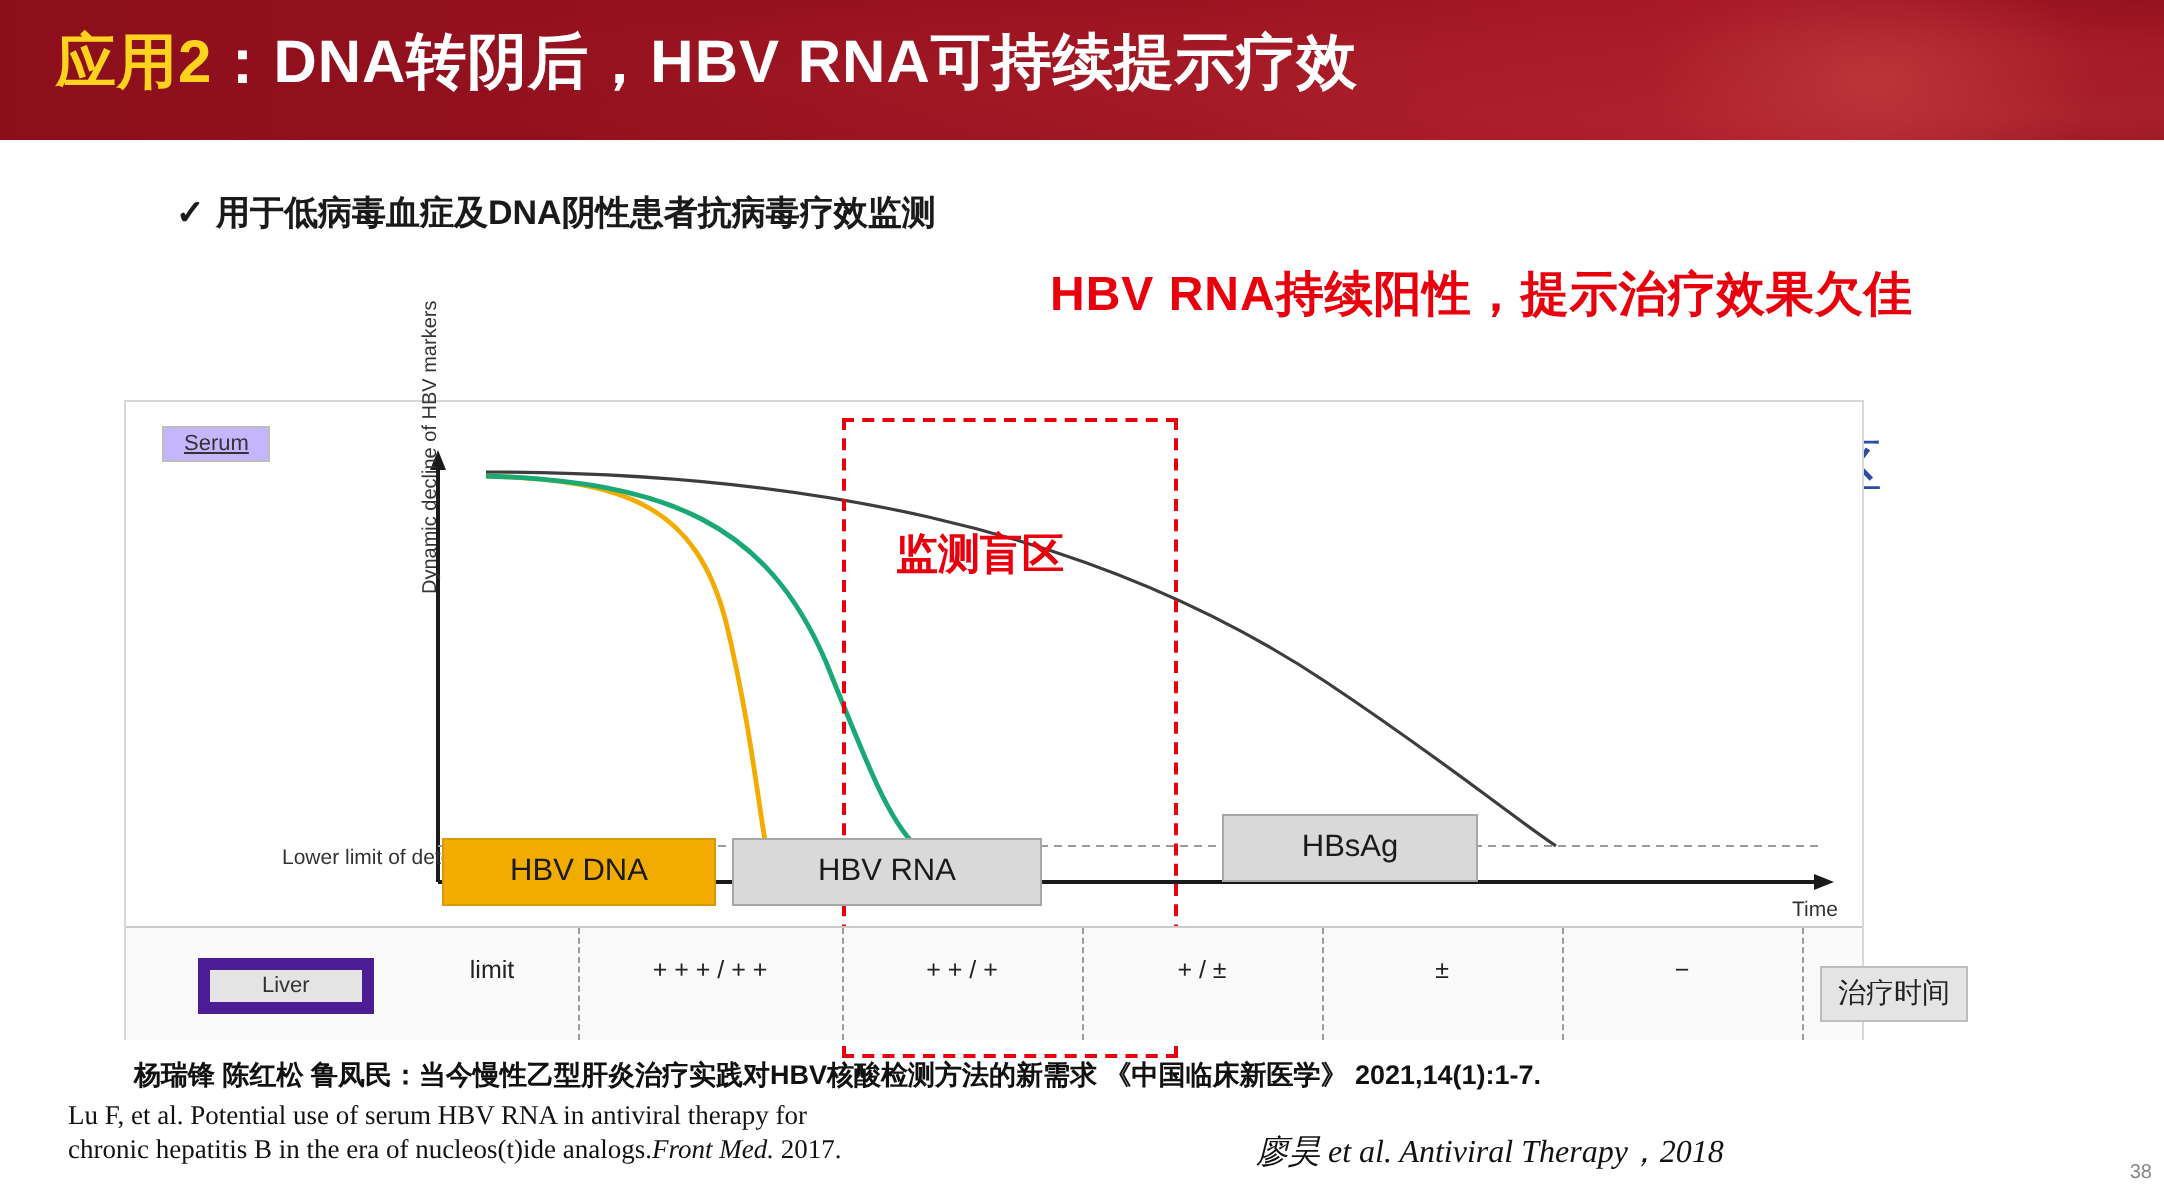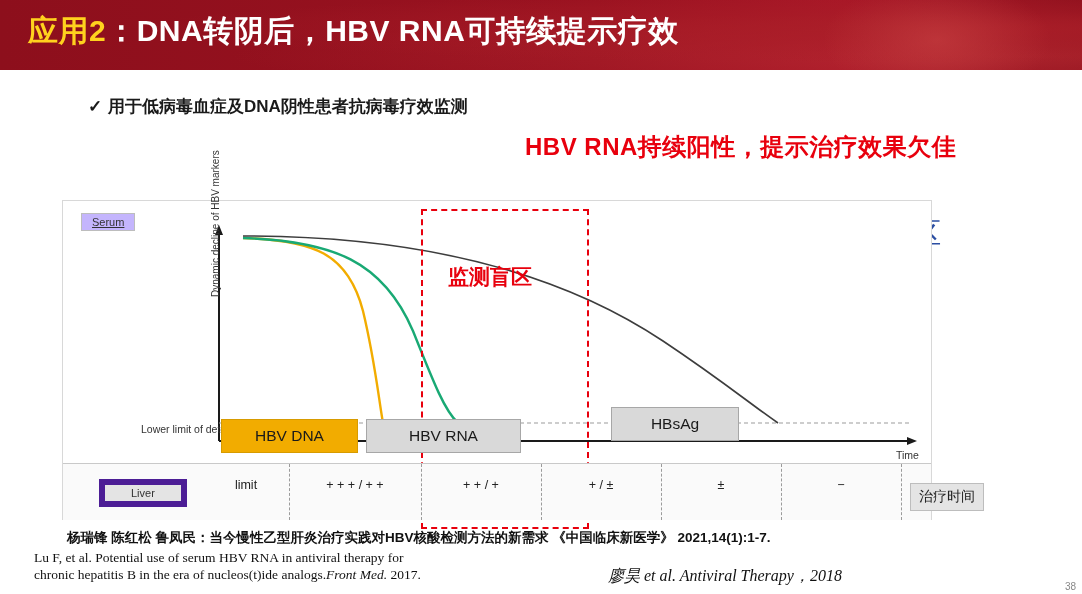--- a/index.html
+++ b/index.html
@@ -231,21 +231,21 @@
     left: 34px; top: 550px;
     width: 640px;
     font-family: "Liberation Serif", serif;
     font-size: 13.5px;
     color: #111;
     line-height: 1.25;
   }
   .ref-en i { font-style: italic; }
   .ref-bottom {
     position: absolute;
-    left: 608px; top: 566px;
+    left: 628px; top: 566px;
     font-family: "Liberation Serif", serif;
     font-style: italic;
     font-size: 16px;
     color: #111;
     white-space: nowrap;
   }
   .pagenum {
     position: absolute;
     right: 6px; bottom: 2px;
     font-size: 10px;

